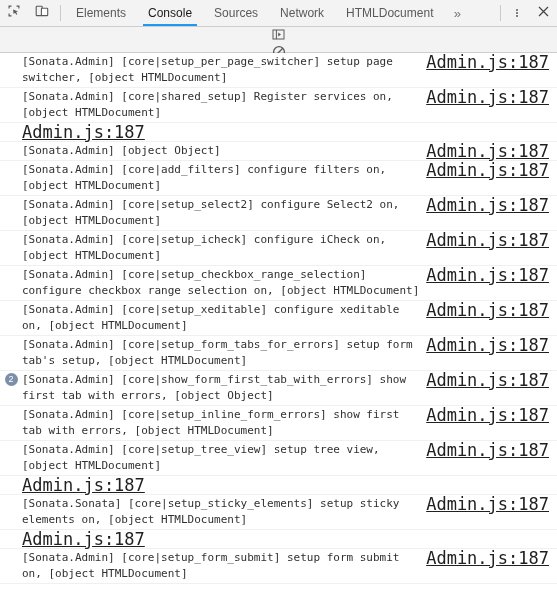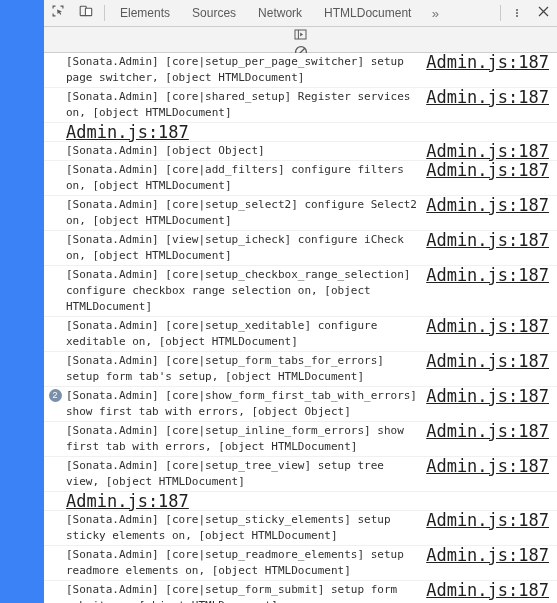--- a/index.html
+++ b/index.html
@@ -5,22 +5,21 @@
   * { box-sizing: border-box; margin: 0; padding: 0; }
   html, body {
     width: 557px; height: 603px;
     background: #ffffff;
     font-family: "Liberation Sans", sans-serif;
     overflow: hidden;
   }
   #devtools {
     width: 557px; height: 603px;
     display: flex; flex-direction: column;
-    background: #3b82f6;
-    padding-left: 44px;
+    background: #c4b5fd;
   }
 
   
   .tabbar {
     height: 27px;
     min-height: 27px;
     background: #f3f3f3;
     border-bottom: 1px solid #cdcdcd;
     display: flex;
     align-items: stretch;
@@ -200,20 +199,23 @@
         </svg>
       </span>
     </div>
 
     <div class="tb-sep"></div>
 
     <div class="tabs">
       <div class="tab">
         <span>Elements</span>
       </div>
+      <div class="tab active">
+        <span>Console</span>
+      </div>
       <div class="tab">
         <span>Sources</span>
       </div>
       <div class="tab">
         <span>Network</span>
       </div>
       <div class="tab">
         <span>HTMLDocument</span>
       </div>
     </div>
@@ -329,21 +331,21 @@
           <div class="msg-text">[Sonata.Admin] [core|add_filters] configure filters on, [object HTMLDocument]</div>
           <a class="msg-src">Admin.js:187</a>
         </div>
         <div class="msg">
           <div class="msg-gutter"></div>
           <div class="msg-text">[Sonata.Admin] [core|setup_select2] configure Select2 on, [object HTMLDocument]</div>
           <a class="msg-src">Admin.js:187</a>
         </div>
         <div class="msg">
           <div class="msg-gutter"></div>
-          <div class="msg-text">[Sonata.Admin] [view|setup_icheck] configure iCheck on, [object HTMLDocument]</div>
+          <div class="msg-text">[Sonata.Admin] [core|setup_icheck] configure iCheck on, [object HTMLDocument]</div>
           <a class="msg-src">Admin.js:187</a>
         </div>
         <div class="msg">
           <div class="msg-gutter"></div>
           <div class="msg-text">[Sonata.Admin] [core|setup_checkbox_range_selection] configure checkbox range selection on, [object HTMLDocument]</div>
           <a class="msg-src">Admin.js:187</a>
         </div>
         <div class="msg">
           <div class="msg-gutter"></div>
           <div class="msg-text">[Sonata.Admin] [core|setup_xeditable] configure xeditable on, [object HTMLDocument]</div>
@@ -370,26 +372,25 @@
           <div class="msg-gutter"></div>
           <div class="msg-text">[Sonata.Admin] [core|setup_tree_view] setup tree view, [object HTMLDocument]</div>
           <a class="msg-src">Admin.js:187</a>
         </div>
         <div class="msg">
           <div class="msg-gutter"></div>
           <a class="msg-src">Admin.js:187</a>
         </div>
         <div class="msg">
           <div class="msg-gutter"></div>
-          <div class="msg-text">[Sonata.Admin] [core|setup_sticky_elements] setup sticky elements on, [object HTMLDocument]</div>
-          <a class="msg-src">Admin.js:187</a>
-        </div>
-        <div class="msg">
-          <div class="msg-gutter"></div>
-          <div class="msg-text">[Sonata.Admin] [core|setup_readmore_elements] setup readmore elements on, [object HTMLDocument]</div>
+          <div class="msg-text">[Sonata.Sonata] [core|setup_sticky_elements] setup sticky elements on, [object HTMLDocument]</div>
+          <a class="msg-src">Admin.js:187</a>
+        </div>
+        <div class="msg">
+          <div class="msg-gutter"></div>
           <a class="msg-src">Admin.js:187</a>
         </div>
         <div class="msg">
           <div class="msg-gutter"></div>
           <div class="msg-text">[Sonata.Admin] [core|setup_form_submit] setup form submit on, [object HTMLDocument]</div>
           <a class="msg-src">Admin.js:187</a>
         </div>
       </div>
 
   </div>

